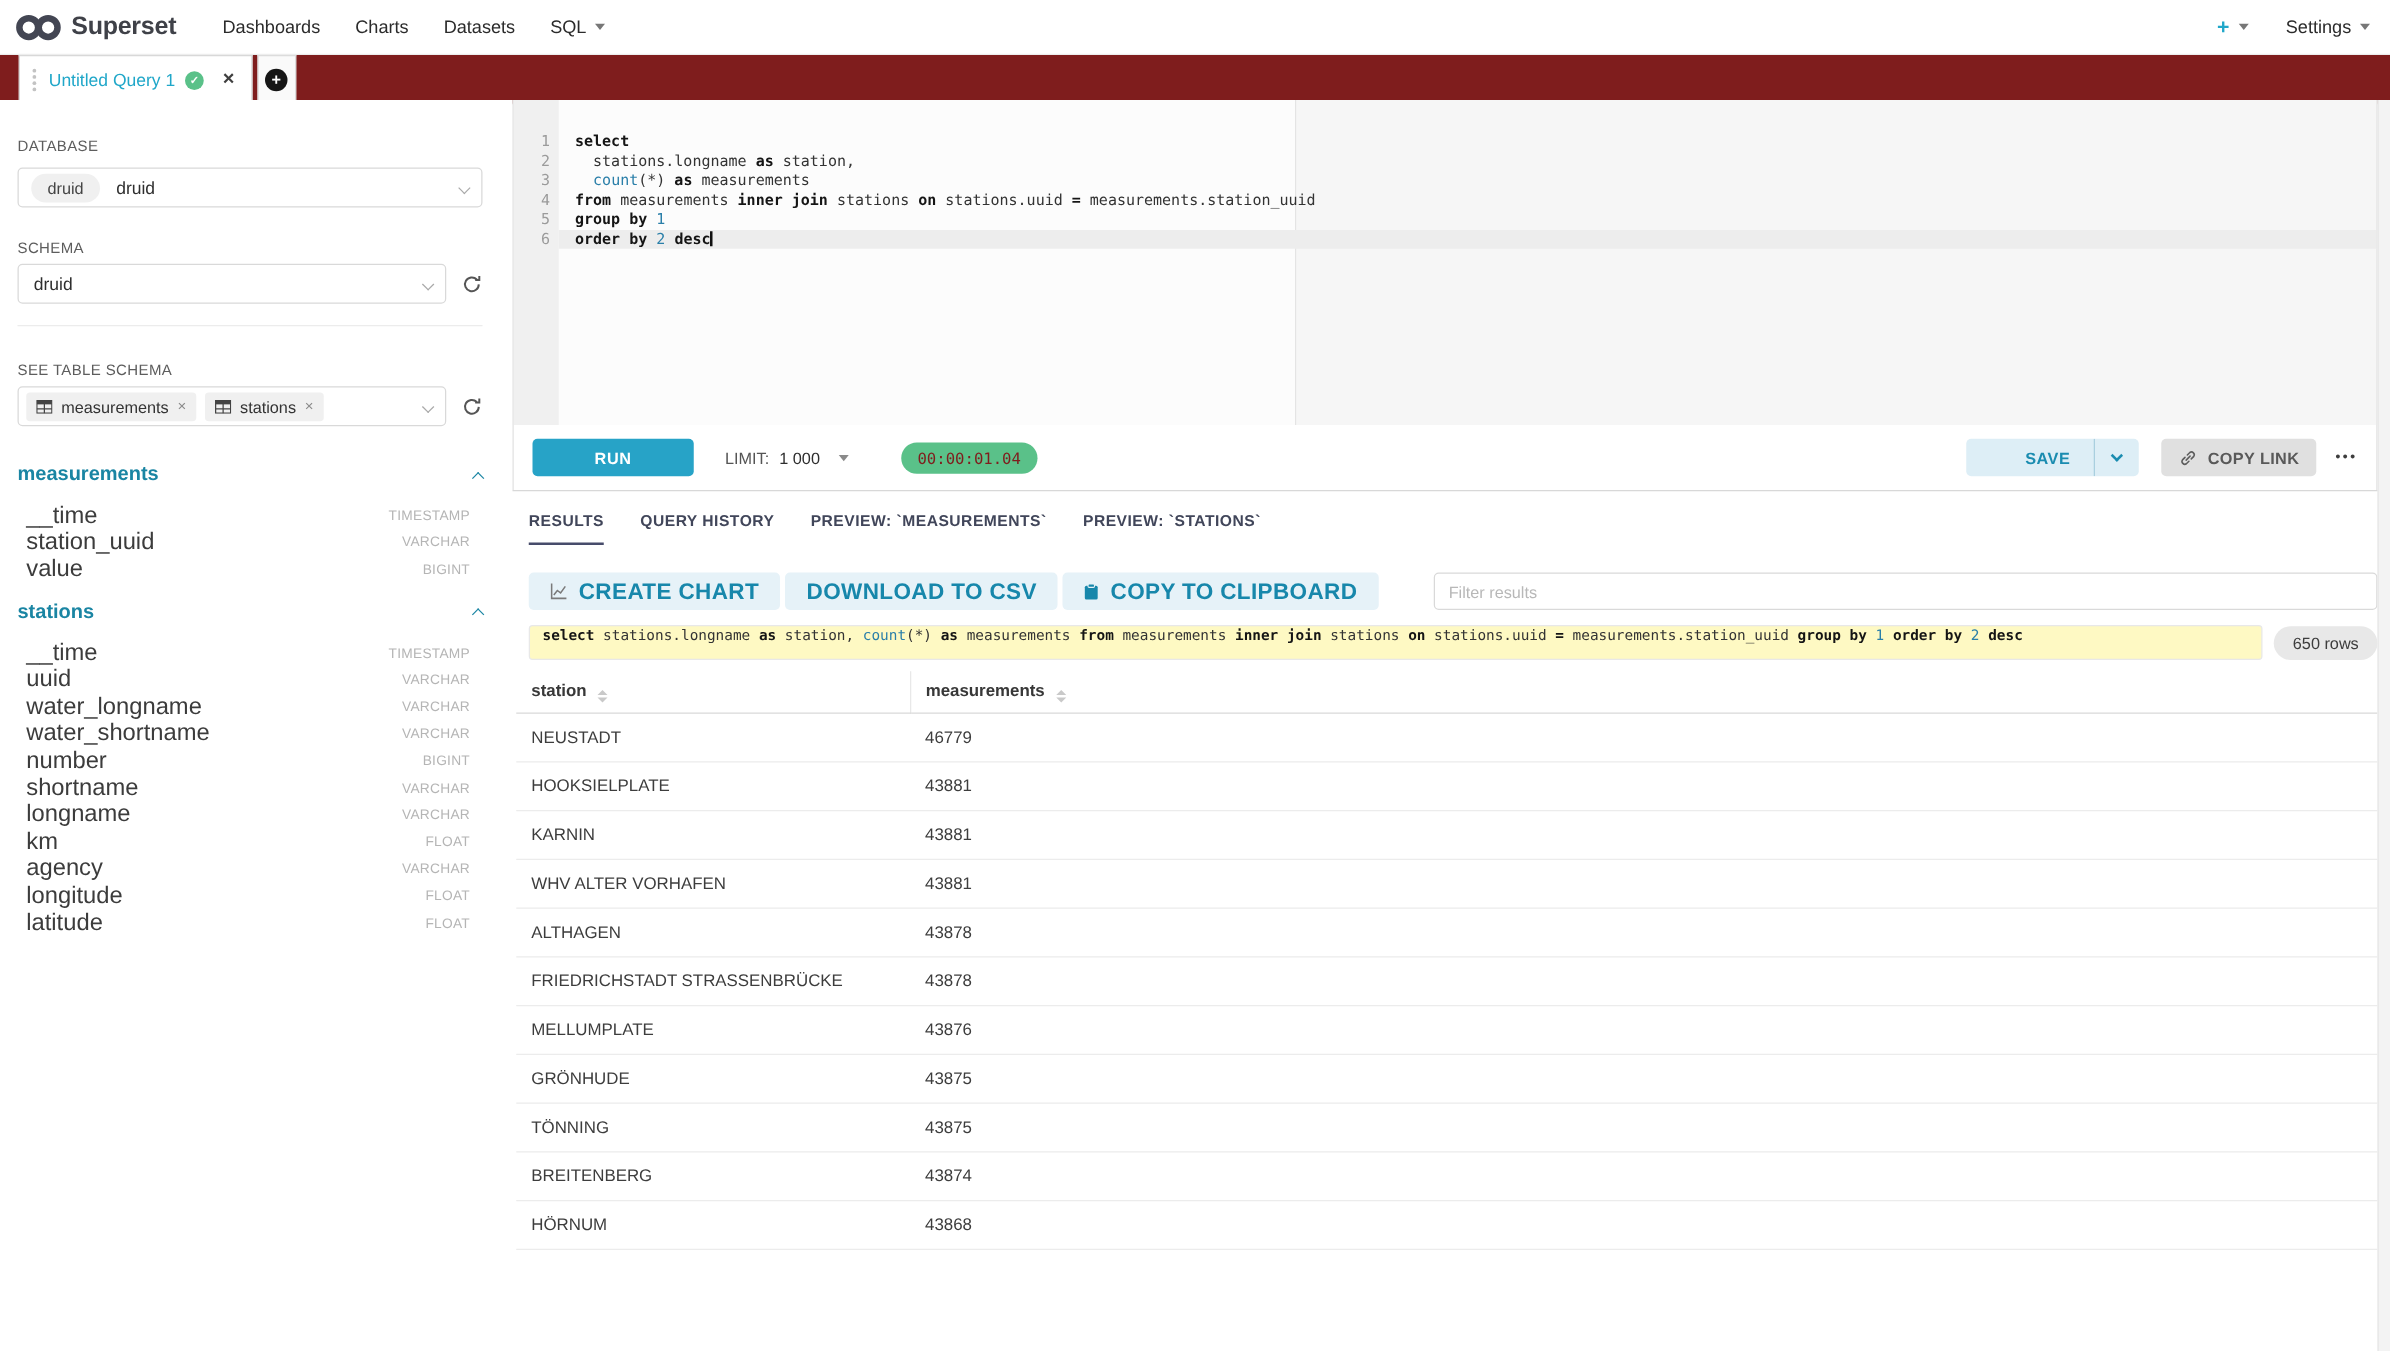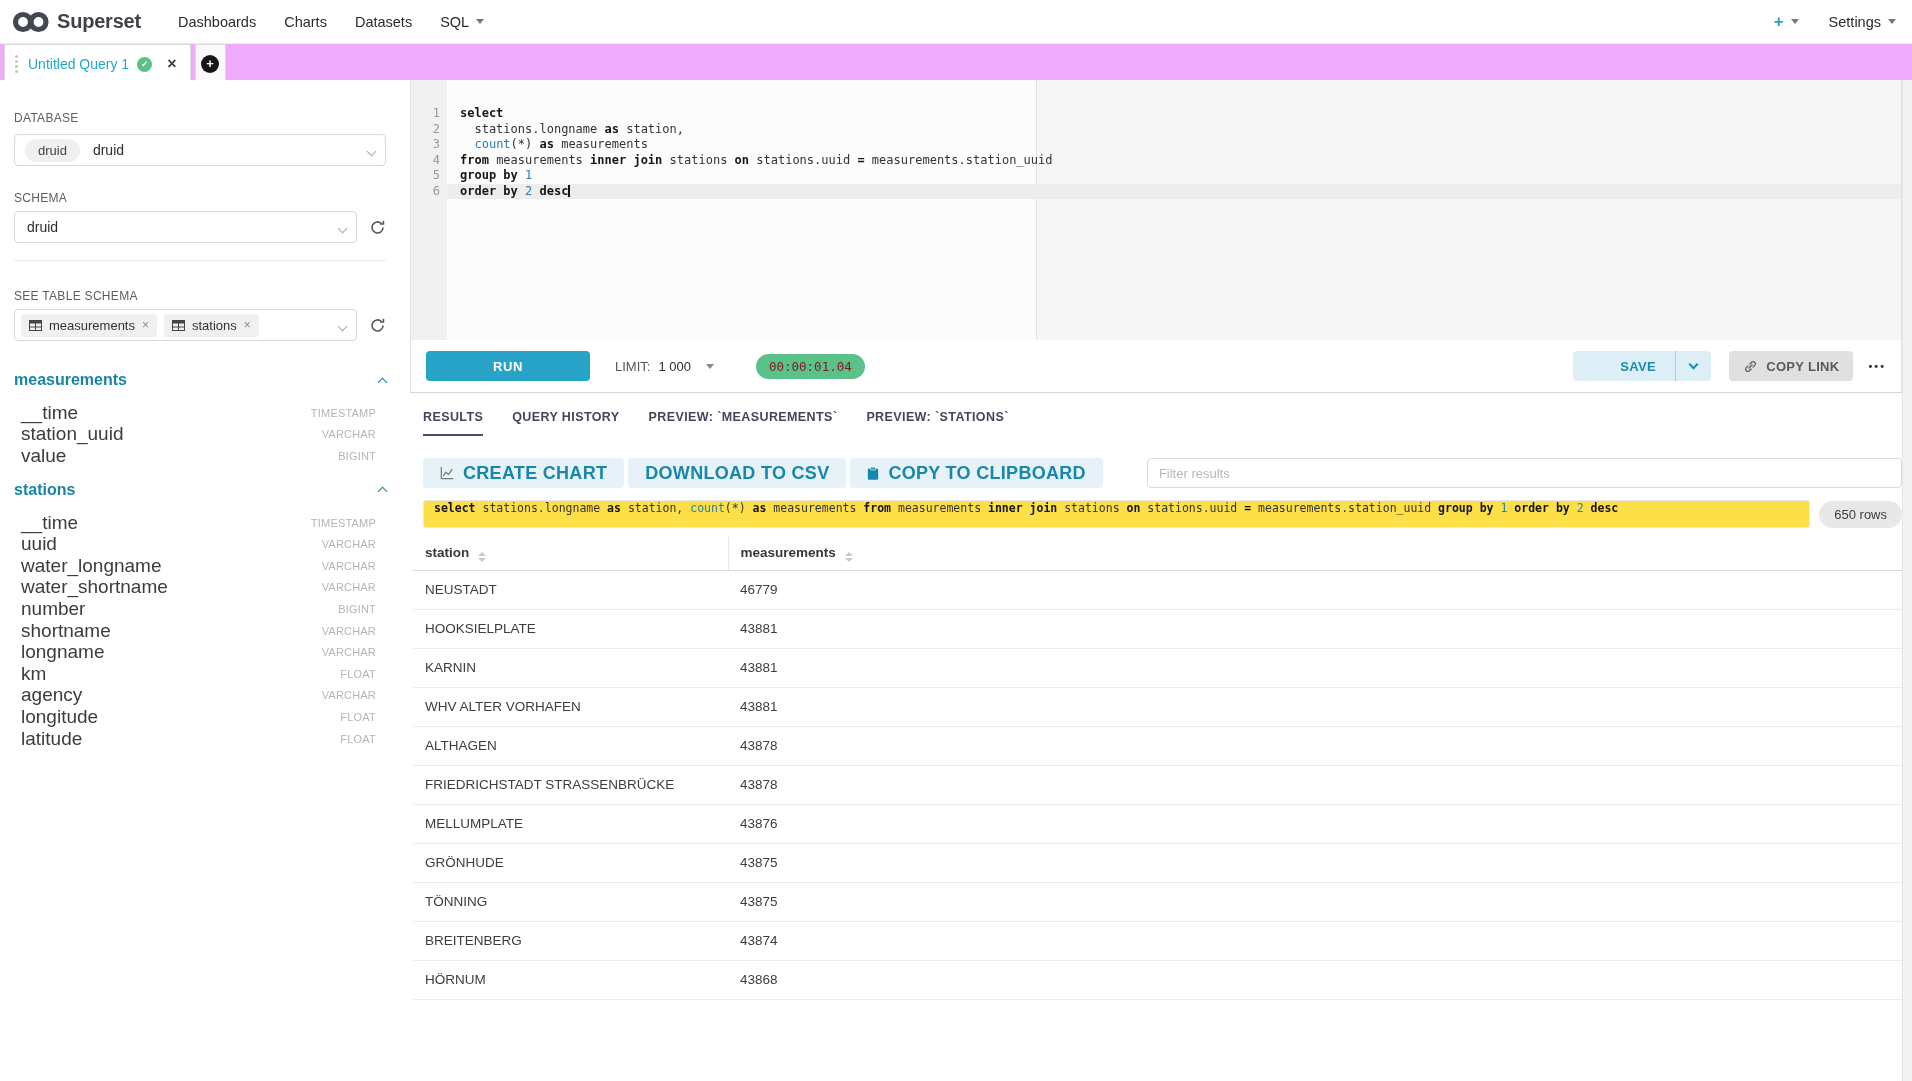--- a/index.html
+++ b/index.html
@@ -10,21 +10,21 @@
   .header { height:44px; display:flex; align-items:center; padding:0 16px 0 12px; border-bottom:1px solid #ededed; background:#fff;gap:15px; }
   .brand { display:flex; align-items:center; gap:7px; }
   .brand-text { font-size:20px; font-weight:bold; color:#3f4148; letter-spacing:-0.2px; }
   .nav { display:flex; gap:28px; margin-left:22px; align-items:center; }
   .nav-item { font-size:14.5px; color:#2b2b2b; display:flex; align-items:center; cursor:pointer; }
   .hdr-right { margin-left:auto; display:flex; align-items:center; gap:30px; }
   .hdr-plus { color:#20a7c9; font-size:17px; font-weight:bold; display:flex; align-items:center; }
   .caret { width:0; height:0; border-left:4px solid transparent; border-right:4px solid transparent; border-top:5px solid #777; display:inline-block; margin-left:7px; }
 
   
-  .tabstrip { height:40px; background:#f0abfc; border-bottom:1px solid #d8d8d8; display:flex; align-items:stretch; padding-left:4px; }
+  .tabstrip { height:40px; background:#7f1d1d; border-bottom:1px solid #d8d8d8; display:flex; align-items:stretch; padding-left:15px; }
   .qtab { background:#fff; border:1px solid #d8d8d8; border-bottom:1px solid #fff; margin-bottom:-1px; display:flex; align-items:center; padding:0 13px 0 10px; }
   .dragdots { width:3px; height:3px; border-radius:50%; background:#c3c3c3; box-shadow:0 -5px 0 #c3c3c3, 0 5px 0 #c3c3c3, 0 10px 0 #c3c3c3; margin:-5px 10px 0 0; display:inline-block; }
   .qtab-title { color:#20a7c9; font-size:14px; }
   .check-badge { width:15px; height:15px; border-radius:50%; background:#5ac189; color:#fff; font-size:9px; font-weight:bold; display:flex; align-items:center; justify-content:center; margin-left:8px; }
   .tab-close { margin-left:15px; color:#3f3f3f; font-size:16px; font-weight:bold; line-height:1; cursor:pointer; }
   .newtab { width:31px; margin-left:4px; background:#fafafa; border:1px solid #dcdcdc; border-bottom:none; display:flex; align-items:center; justify-content:center; cursor:pointer; }
   .newtab-circle { width:18px; height:18px; border-radius:50%; background:#161616; color:#fff; font-size:13px; font-weight:bold; display:flex; align-items:center; justify-content:center; line-height:1; padding-bottom:1px; }
 
   
   .sidebar { position:absolute; top:80px; left:0; width:410px; bottom:0; background:#fff; padding:28px 24px 0 14px; }
@@ -63,21 +63,21 @@
   .gutter { position:absolute; left:0; top:0; bottom:0; width:36px; background:#f0f0f0; color:#9b9b9b; font:12px "DejaVu Sans Mono",monospace; text-align:right; padding:26px 7px 0 0; }
   .gutter div { height:15.5px; line-height:15.5px; }
   .code { position:absolute; left:36px; right:0; top:0; bottom:0; font:12px "DejaVu Sans Mono",monospace; padding-top:26px; }
   .code-line { height:15.5px; line-height:15.5px; padding-left:13px; white-space:pre; position:relative; }
   .tk-kw { font-weight:bold; color:#151515; }
   .tk-fn, .tk-num { color:#2a7fa9; }
   .tk-p { color:#333; }
   .cursor { display:inline-block; width:1.5px; height:12px; background:#111; vertical-align:-2px; }
 
   .toolbar { position:absolute; top:260px; height:52px; left:0; right:10px; background:#fff; border-left:1px solid #e2e2e2; border-right:1px solid #e2e2e2; display:flex; align-items:center; padding:0 15px; }
-  .run-btn { width:164px; height:30px; background:#27a3c7; border:none; border-radius:4px; color:#fff; font-weight:bold; font-size:13px; letter-spacing:.6px; cursor:pointer; font-family:inherit; }
+  .run-btn { width:129px; height:30px; background:#27a3c7; border:none; border-radius:4px; color:#fff; font-weight:bold; font-size:13px; letter-spacing:.6px; cursor:pointer; font-family:inherit; }
   .limit { margin-left:25px; display:flex; align-items:center; cursor:pointer; }
   .limit-label { font-size:13px; color:#555; }
   .limit-value { font-size:13px; color:#2e2e2e; margin-left:8px; }
   .limit .caret { margin-left:15px; border-top-color:#8a8a8a; }
   .timer { margin-left:42px; background:#5ac189; border-radius:15px; padding:5px 13px; font:12.5px "DejaVu Sans Mono",monospace; color:#7f1d1d; }
   .right-tools { margin-left:auto; display:flex; align-items:center; }
   .save-btn { display:flex; height:30px; border-radius:4px; overflow:hidden; background:#ddeef6; color:#1a8cb0; font-weight:bold; font-size:13px; cursor:pointer;padding-left:28px; }
   .save-main { padding:0 19px; display:flex; align-items:center; letter-spacing:.4px; }
   .save-divider { width:1px; background:#a9cfdf; }
   .save-caret { width:35px; display:flex; align-items:center; justify-content:center; }
@@ -91,21 +91,21 @@
   
   .results { position:absolute; top:312px; left:0; right:0; bottom:0; background:#fff; border-top:1px solid #d8d8d8; padding:0 10px 0 3px; }
   .rtabs { display:flex; gap:29px; padding:17px 0 0 10px; }
   .rtab { font-size:12.5px; font-weight:bold; color:#41465a; letter-spacing:.4px; padding-bottom:10px; border-bottom:2px solid transparent; cursor:pointer; }
   .rtab.active { border-bottom-color:#474c6b; }
   .ractions { display:flex; align-items:center; margin:22px 0 0 10px; }
   .rbtn { height:30px; background:#e6f2f8; border:none; border-radius:4px; color:#1787ab; font-weight:bold; font-size:18px; letter-spacing:.3px; display:flex; align-items:center; padding:0 17px; gap:9px; margin-right:4px; cursor:pointer; font-family:inherit; }
   .rfilter { flex:1; margin-left:40px; height:30px; border:1px solid #d9d9d9; border-radius:4px; padding:0 11px; font-size:13px; color:#333; font-family:inherit; outline:none; }
   .rfilter::placeholder { color:#b8b8b8; }
   .rquery { display:flex; align-items:center; margin:12px 0 0 10px; }
-  .rquery-code { flex:1; background:#fde047; border:1px solid #e8e8e8; border-radius:3px; height:28px; line-height:26px; padding:0 10px; font:11.5px "DejaVu Sans Mono",monospace; color:#333; white-space:nowrap; overflow:hidden; }
+  .rquery-code { flex:1; background:#fef9c3; border:1px solid #e8e8e8; border-radius:3px; height:28px; line-height:26px; padding:0 10px; font:11.5px "DejaVu Sans Mono",monospace; color:#333; white-space:nowrap; overflow:hidden; }
   .rows-badge { margin-left:9px; background:#e8e8e8; border-radius:14px; height:27px; line-height:27px; padding:0 15px; font-size:13px; color:#3d3d3d; white-space:nowrap; }
   .rtable { margin-top:9px; width:100%; border-collapse:collapse; table-layout:fixed; }
   .rtable th { text-align:left; font-size:13.5px; font-weight:bold; color:#383838; height:33px; border-bottom:1px solid #d9d9d9; padding-left:12px; cursor:pointer; }
   .rtable th:first-child { width:315px; border-right:1px solid #e8e8e8; }
   .rtable td { font-size:13.5px; color:#3d3d3d; height:39px; border-bottom:1px solid #ececec; padding-left:12px; }
   .sort { display:inline-flex; flex-direction:column; gap:2px; margin-left:9px; vertical-align:1px; }
   .sort i { width:0; height:0; border-left:4px solid transparent; border-right:4px solid transparent; }
   .sort .u { border-bottom:4px solid #c9c9c9; }
   .sort .d { border-top:4px solid #c9c9c9; }
 

